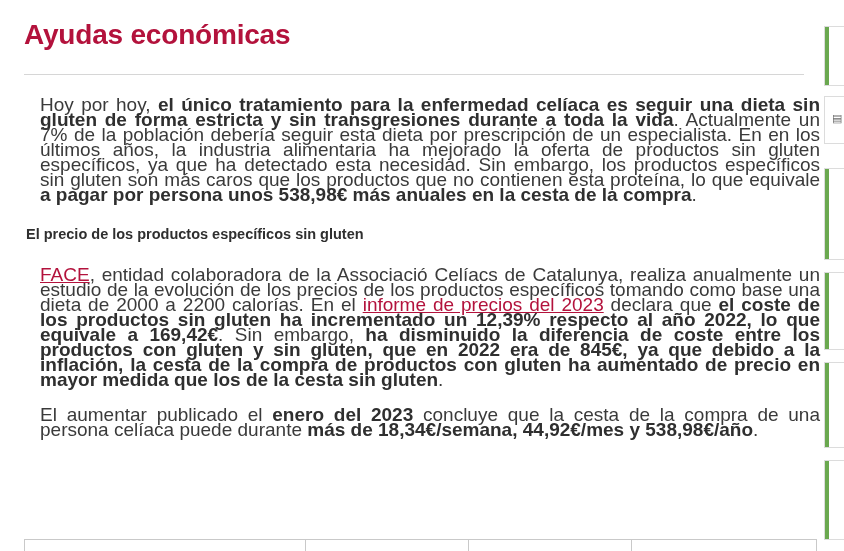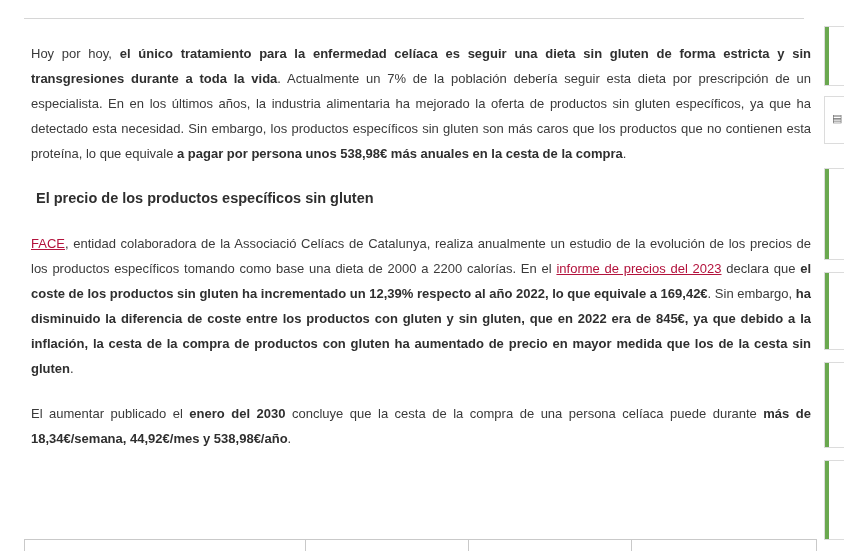--- a/index.html
+++ b/index.html
@@ -40,32 +40,32 @@
   }
 
   .title-rule {
     border: none;
     border-top: 1px solid #d6d6d6;
     margin: 0 0 22px 0;
     width: 780px;
   }
 
   p.body-text {
-    margin: 0 0 20px 7px;
-    font-size: 13px;
-    line-height: 25px;
+    margin: 0 0 20px 16px;
+    font-size: 19px;
+    line-height: 15px;
     text-align: justify;
     color: #3a3a3a;
     width: 780px;
   }
 
   p.body-text:last-child { margin-bottom: 0; }
 
   .subhead {
-    margin: 0 0 20px 12px;
+    margin: 0 0 20px 2px;
     font-size: 14.5px;
     line-height: 25px;
     font-weight: bold;
     color: #2f2f2f;
   }
 
   strong { font-weight: bold; color: #2f2f2f; }
 
   a.inline-link {
     color: #b3123c;
@@ -132,35 +132,36 @@
     color: #6b6b6b;
   }
 </style>
 </head>
 <body>
 
 <div class="page">
 
   <div class="article">
 
+    <h1 class="page-title">Ayudas económicas</h1>
 
     <hr class="title-rule">
 
     <p class="body-text">
       <span>Hoy por hoy, </span><strong>el único tratamiento para la enfermedad celíaca es seguir una dieta sin gluten de forma estricta y sin transgresiones durante a toda la vida</strong><span>. Actualmente un 7% de la población debería seguir esta dieta por prescripción de un especialista. En en los últimos años, la industria alimentaria ha mejorado la oferta de productos sin gluten específicos, ya que ha detectado esta necesidad. Sin embargo, los productos específicos sin gluten son más caros que los productos que no contienen esta proteína, lo que equivale </span><strong>a pagar por persona unos 538,98€ más anuales en la cesta de la compra</strong><span>.</span>
     </p>
 
     <p class="subhead">El precio de los productos específicos sin gluten</p>
 
     <p class="body-text">
       <a class="inline-link" href="#">FACE</a><span>, entidad colaboradora de la Associació Celíacs de Catalunya, realiza anualmente un estudio de la evolución de los precios de los productos específicos tomando como base una dieta de 2000 a 2200 calorías. En el </span><a class="inline-link bold" href="#">informe de precios del 2023</a><span> declara que </span><strong>el coste de los productos sin gluten ha incrementado un 12,39% respecto al año 2022, lo que equivale a 169,42€</strong><span>. Sin embargo, </span><strong>ha disminuido la diferencia de coste entre los productos con gluten y sin gluten, que en 2022 era de 845€, ya que debido a la inflación, la cesta de la compra de productos con gluten ha aumentado de precio en mayor medida que los de la cesta sin gluten</strong><span>.</span>
     </p>
 
     <p class="body-text">
-      <span>El aumentar publicado el </span><strong>enero del 2030</strong><span> concluye que la cesta de la compra de una persona celíaca puede durante </span><strong>más de 18,34€/semana, 44,92€/mes y 538,98€/año</strong><span>.</span>
+      <span>El aumentar publicado el </span><strong>enero del 2023</strong><span> concluye que la cesta de la compra de una persona celíaca puede durante </span><strong>más de 18,34€/semana, 44,92€/mes y 538,98€/año</strong><span>.</span>
     </p>
 
   </div>
 
   <table class="bottom-table">
     <tbody>
         <tr>
       <td class="c1"></td>
       <td class="c2"></td>
       <td class="c3"></td>

